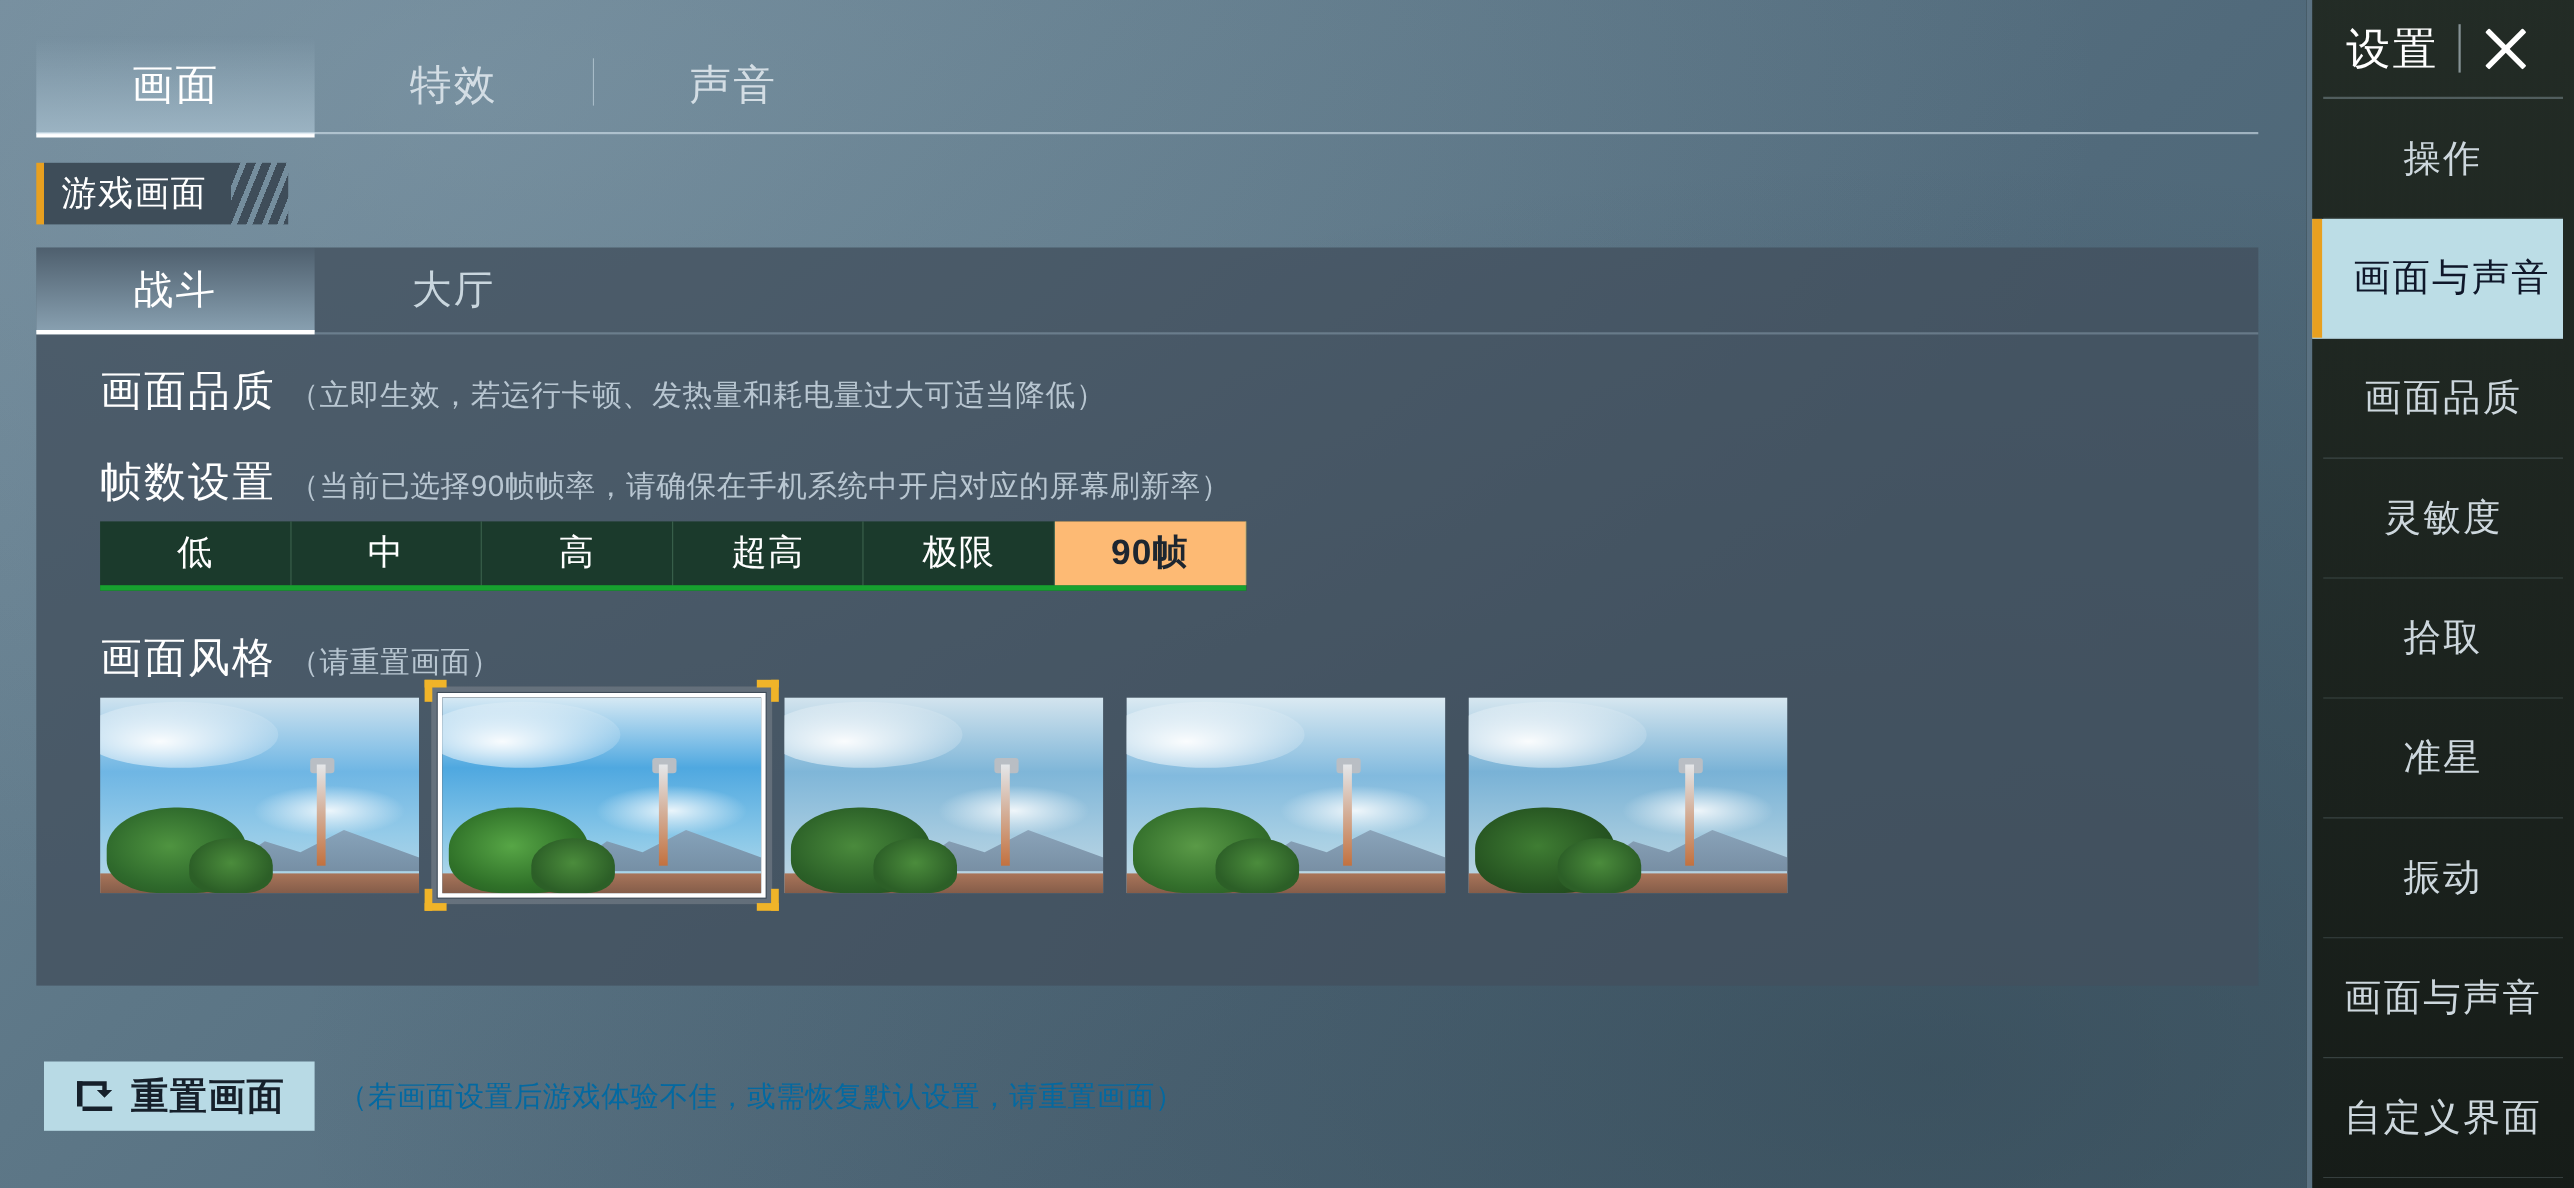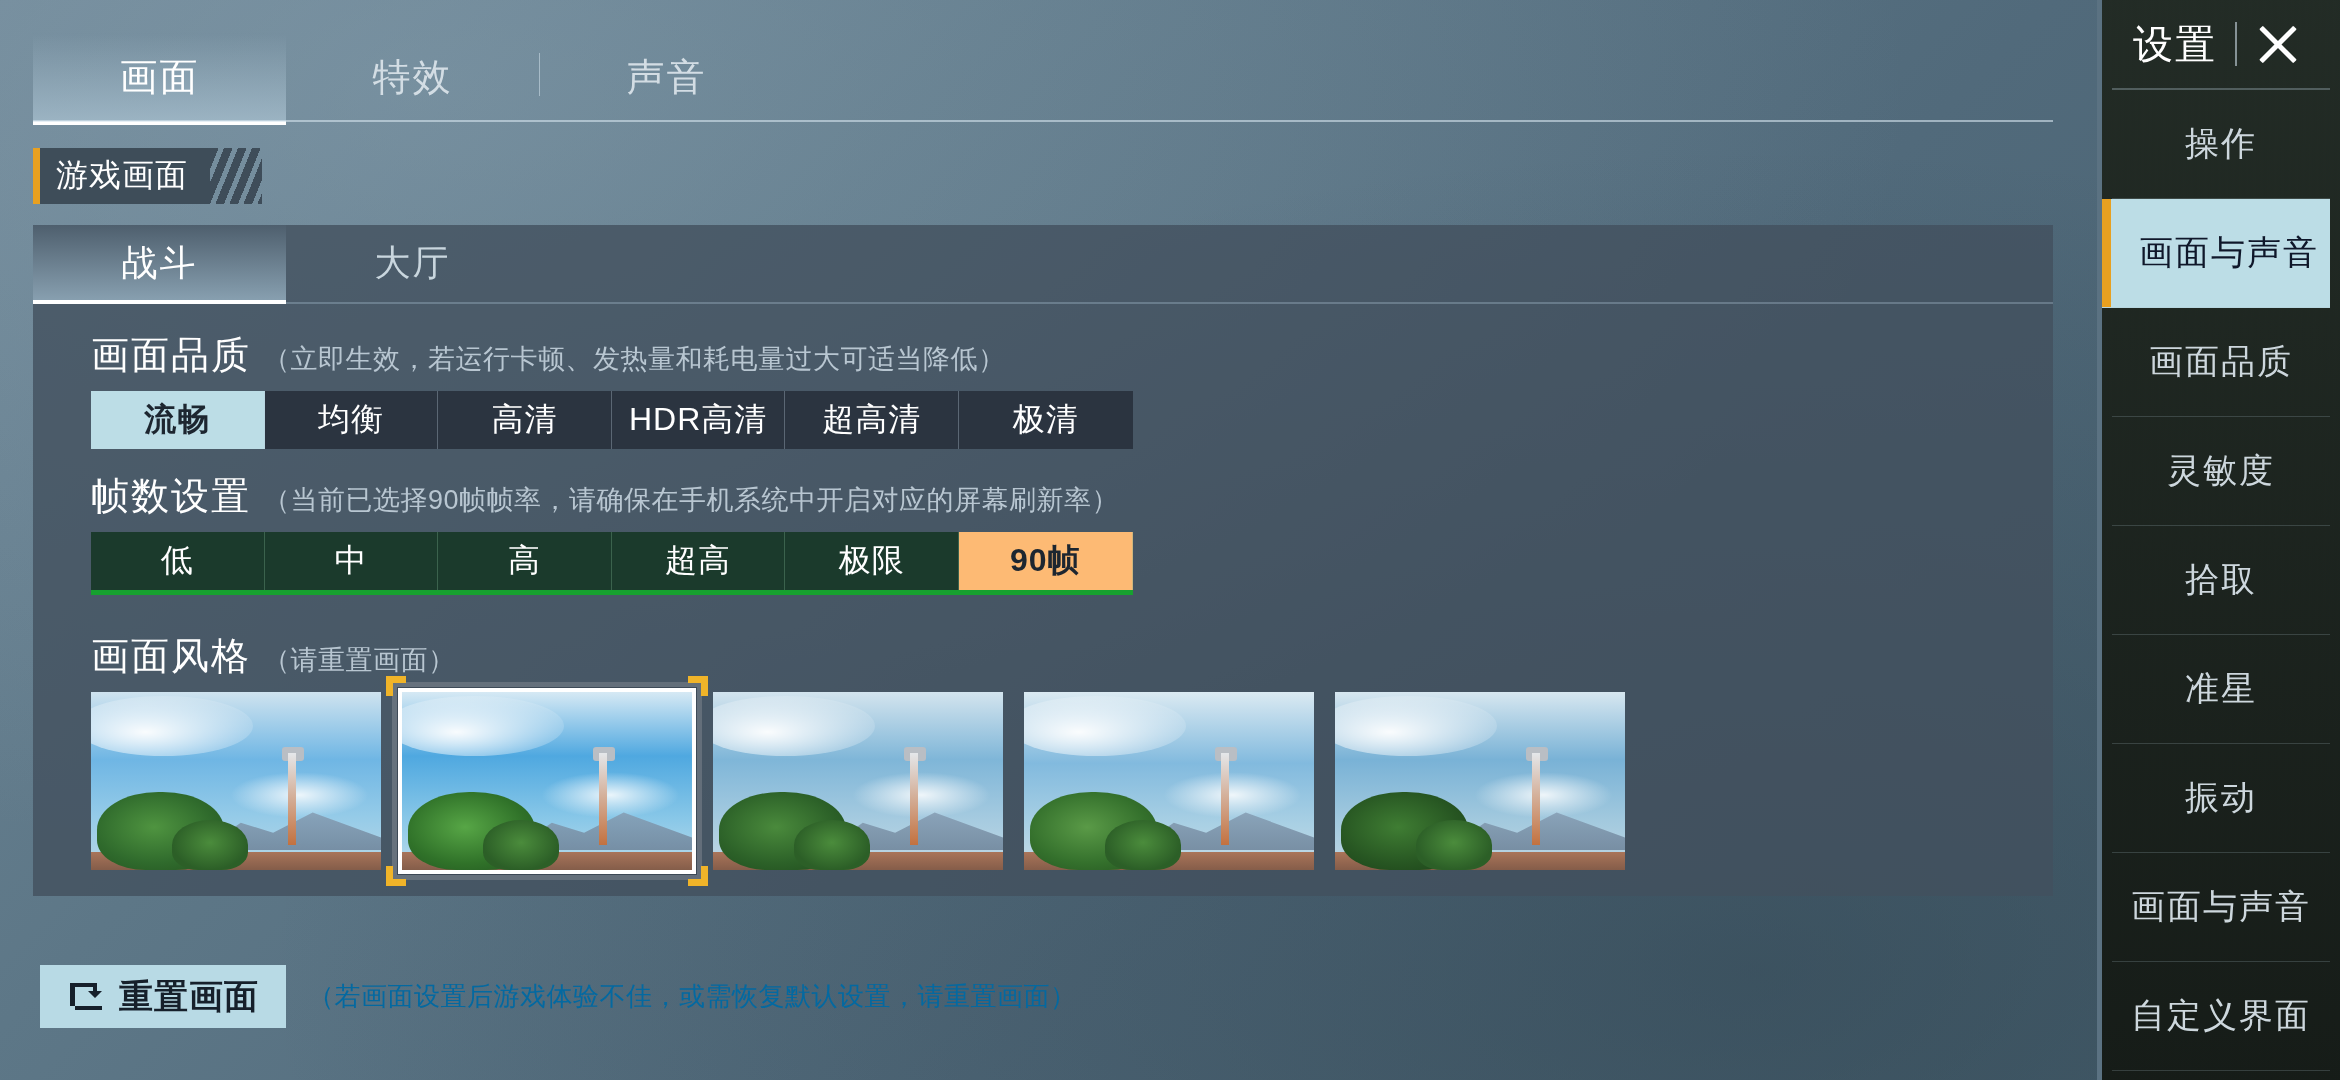--- a/index.html
+++ b/index.html
@@ -325,40 +325,20 @@
       <div class="sub-tab">
         <span>大厅</span>
       </div>
     </div>
 
     <div class="panel-body">
 
       <div class="row-head">
         <div class="row-title">画面品质</div>
         <div class="row-desc">（立即生效，若运行卡顿、发热量和耗电量过大可适当降低）</div>
-      </div>
-      <div class="opt-group quality-group">
-        <div class="opt selected">
-          <span>流畅</span>
-        </div>
-        <div class="opt">
-          <span>均衡</span>
-        </div>
-        <div class="opt">
-          <span>高清</span>
-        </div>
-        <div class="opt">
-          <span>HDR高清</span>
-        </div>
-        <div class="opt">
-          <span>超高清</span>
-        </div>
-        <div class="opt">
-          <span>极清</span>
-        </div>
       </div>
 
       <div class="spacer-18"></div>
 
       <div class="row-head">
         <div class="row-title">帧数设置</div>
         <div class="row-desc">（当前已选择90帧帧率，请确保在手机系统中开启对应的屏幕刷新率）</div>
       </div>
       <div class="opt-group fps-group">
         <div class="opt">

